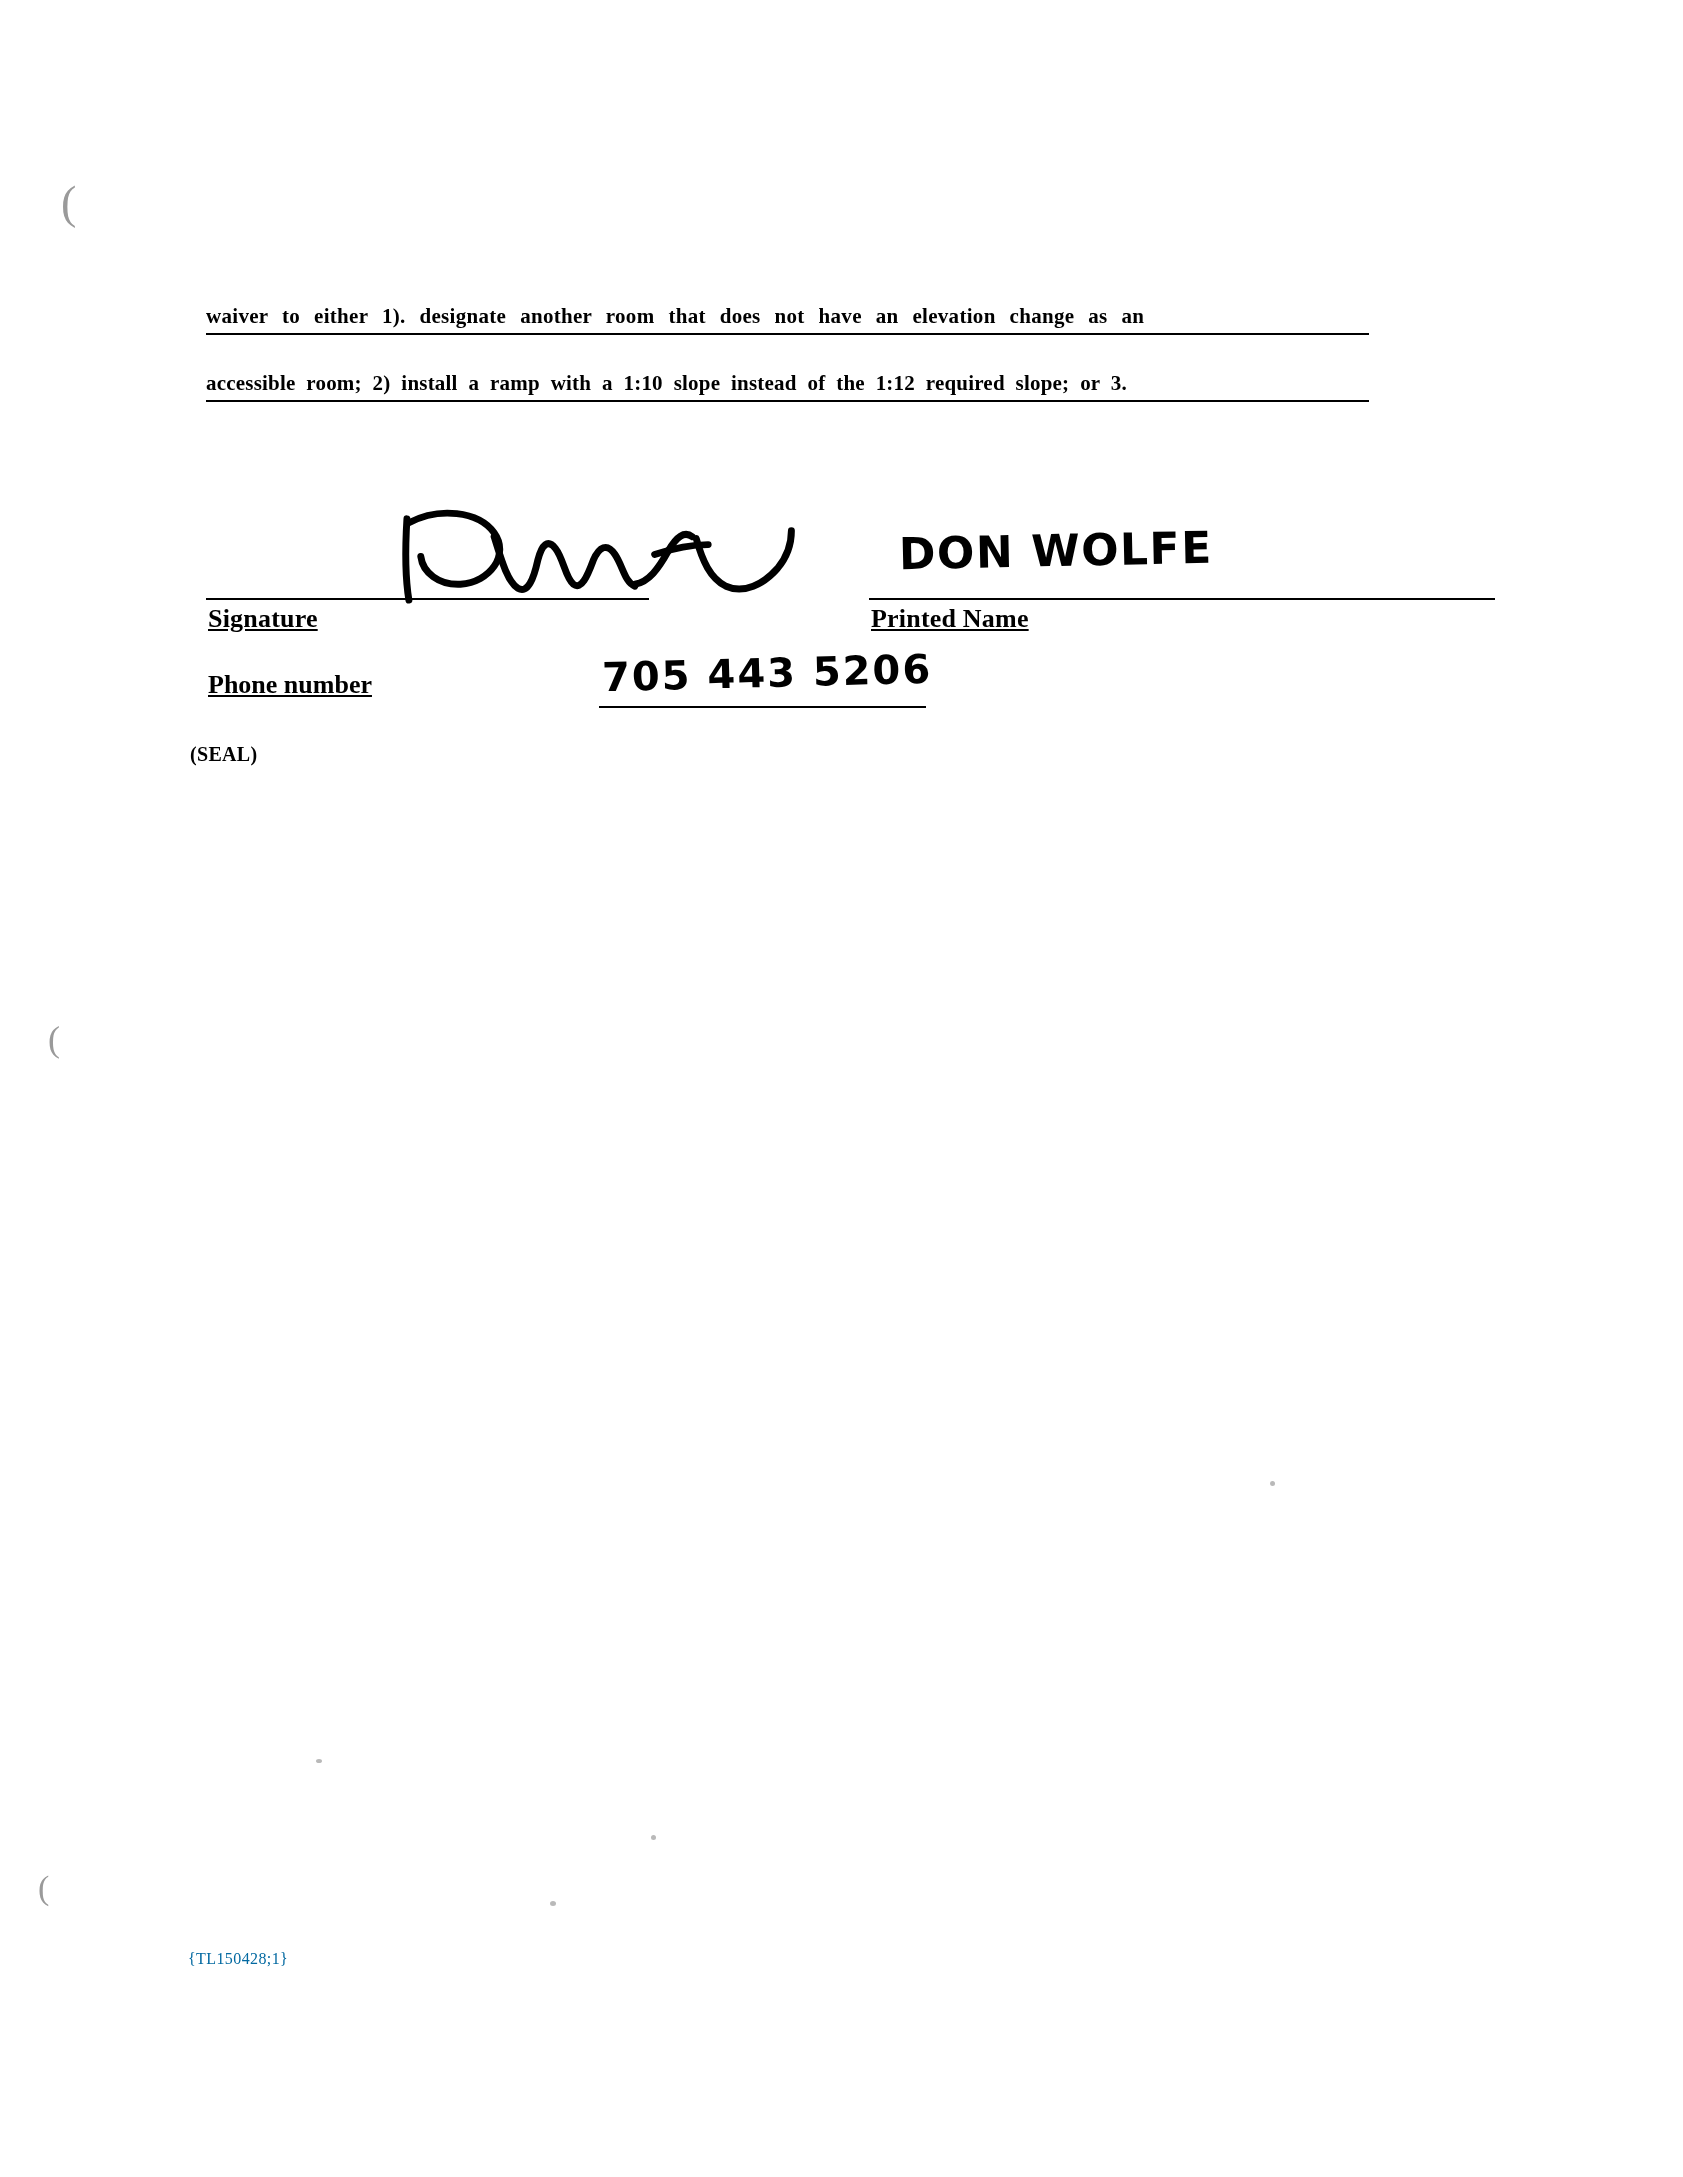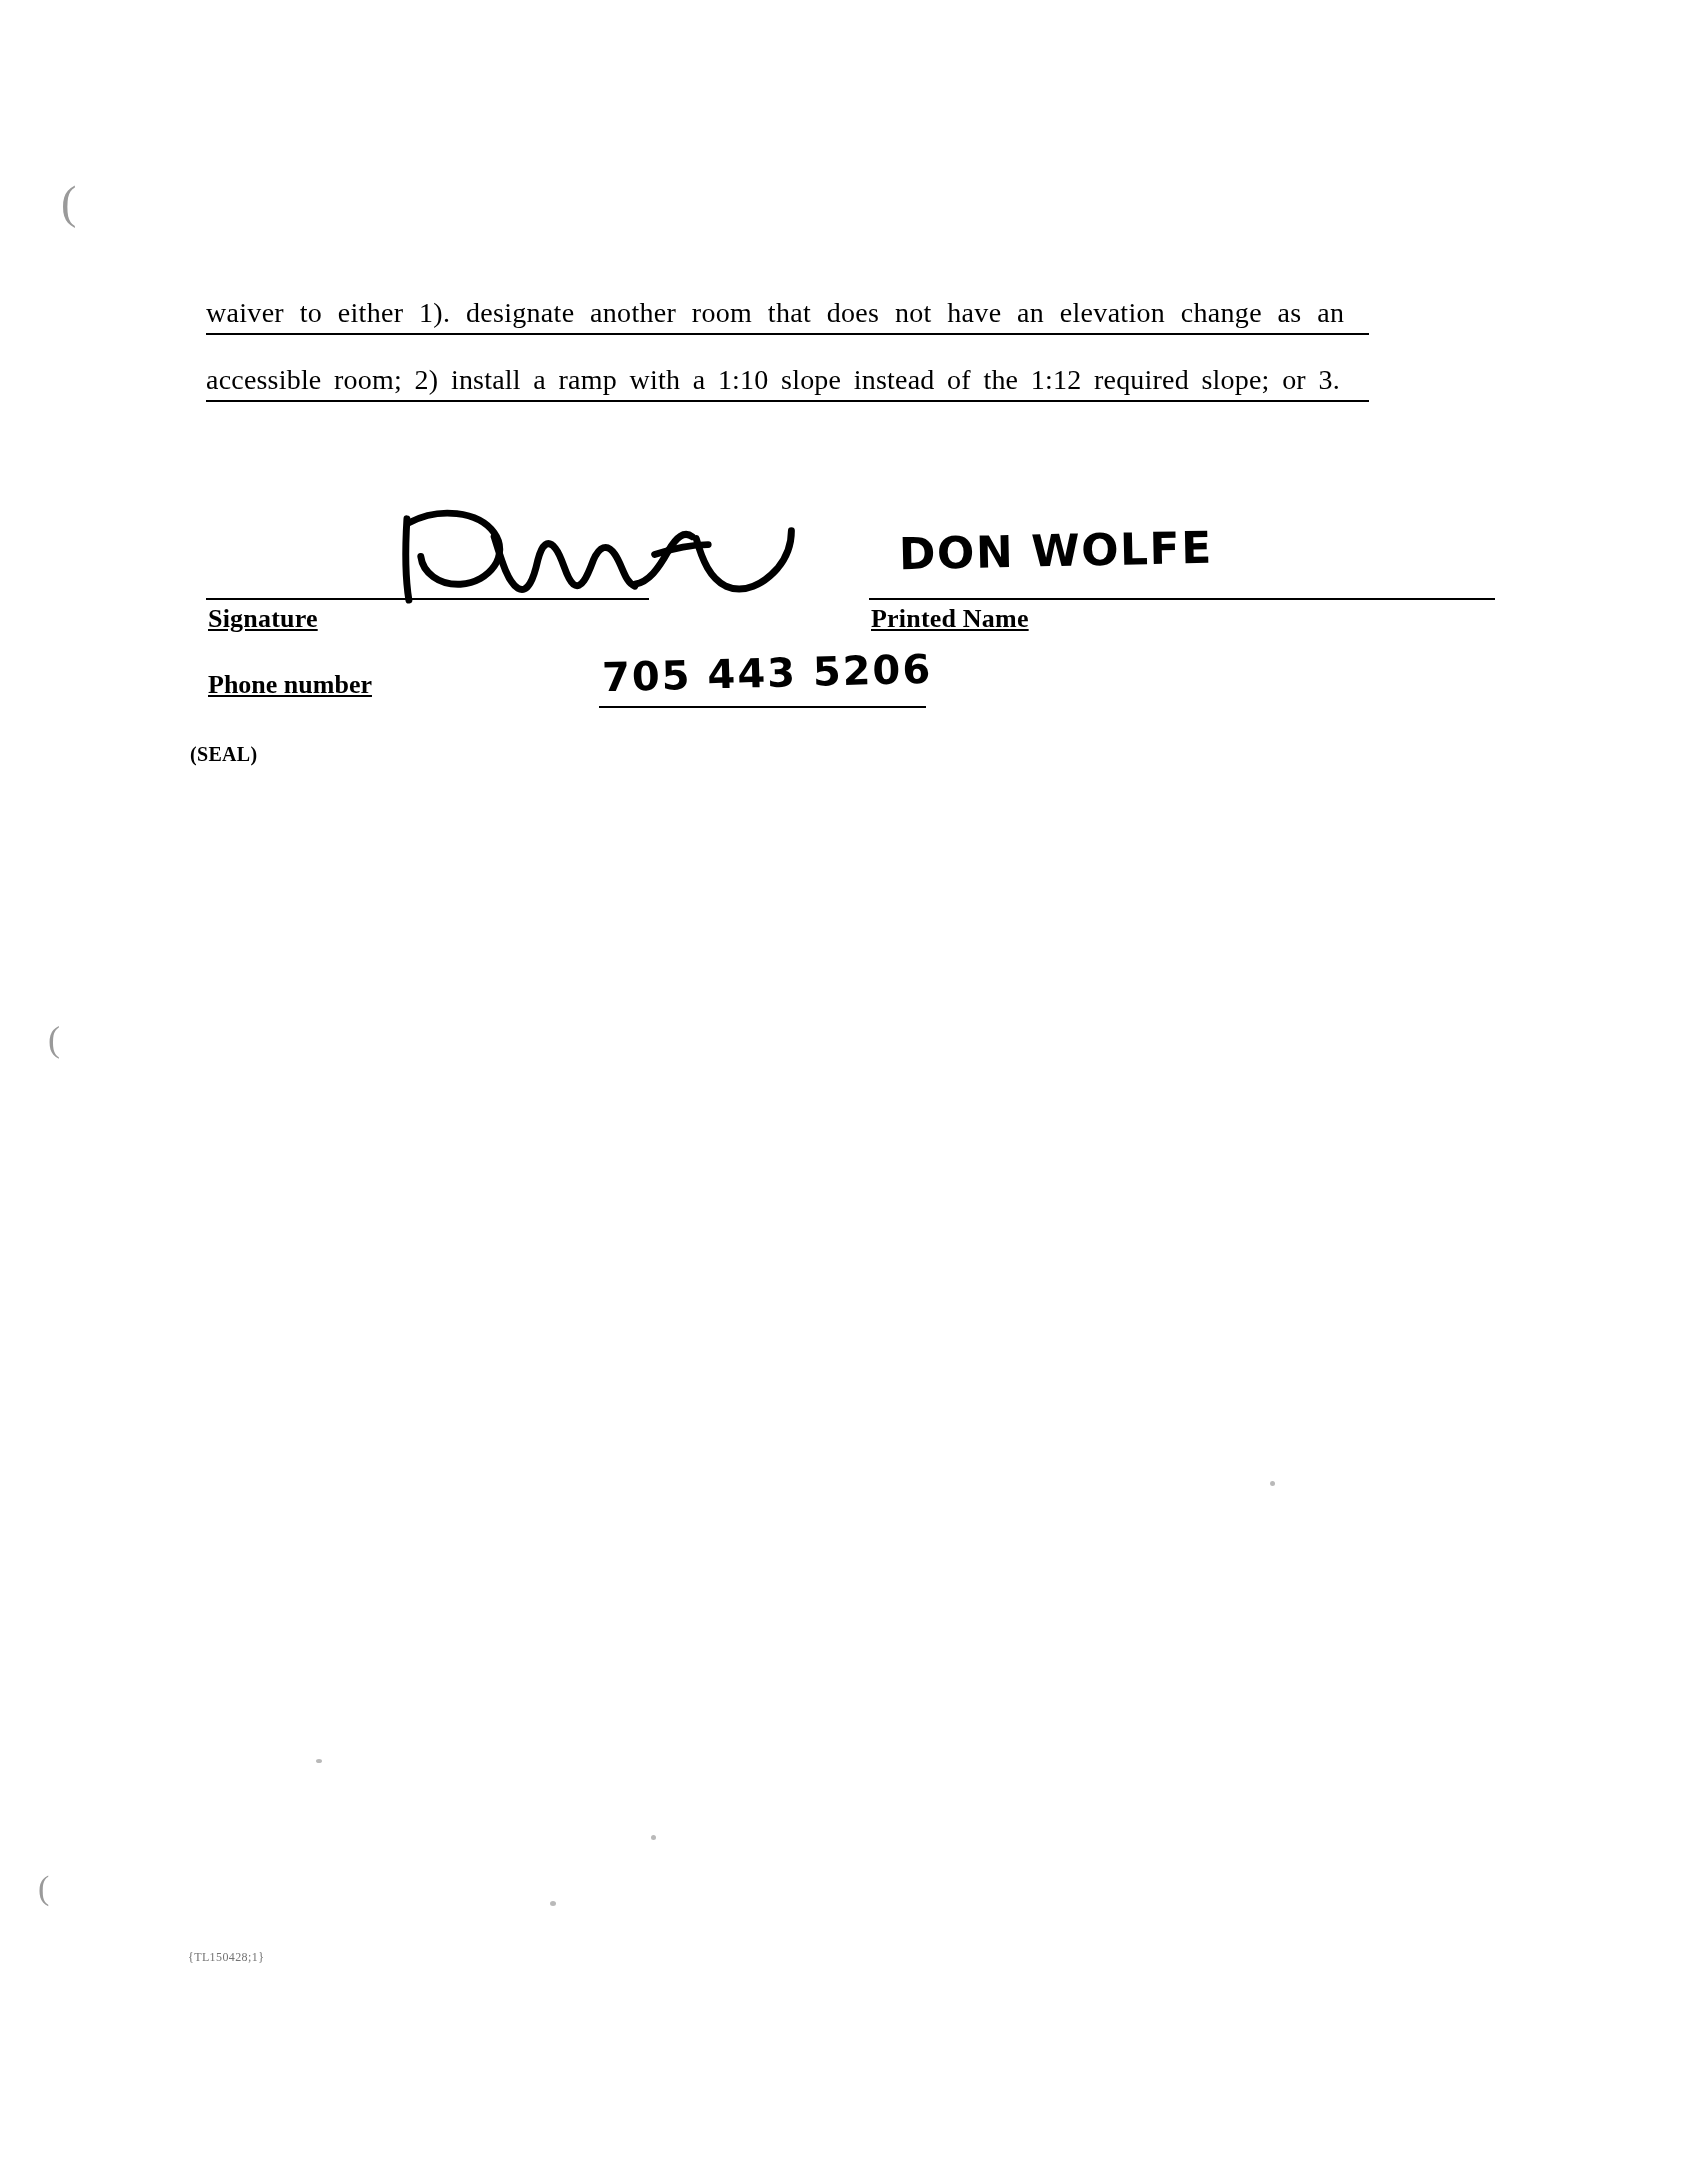--- a/index.html
+++ b/index.html
@@ -47,23 +47,24 @@
   
   .body-block {
     position: absolute;
     left: 206px;
     top: 279px;
     width: 1163px;
   }
   .body-line {
     position: relative;
     height: 67px;
-    font-size: 28px;
+    font-size: 21px;
     letter-spacing: 0.2px;
     white-space: nowrap;
+    font-weight: bold;
   }
   .body-line .txt {
     position: absolute;
     bottom: 17px;
     left: 0;
     display: block;
   }
   .body-line .rule {
     position: absolute;
     left: 0;
@@ -176,23 +177,23 @@
     font-weight: bold;
     font-size: 20px;
     letter-spacing: 0.3px;
   }
 
   
   .footer-code {
     position: absolute;
     left: 188px;
     top: 1950px;
-    font-size: 12px;
+    font-size: 16px;
     letter-spacing: 0.4px;
-    color: #737373;
+    color: #0369a1;
   }
 </style>
 </head>
 <body>
 
 <div class="page">
 
   <div class="edge-mark m1">(</div>
   <div class="edge-mark m2">(</div>
   <div class="edge-mark m3">(</div>

